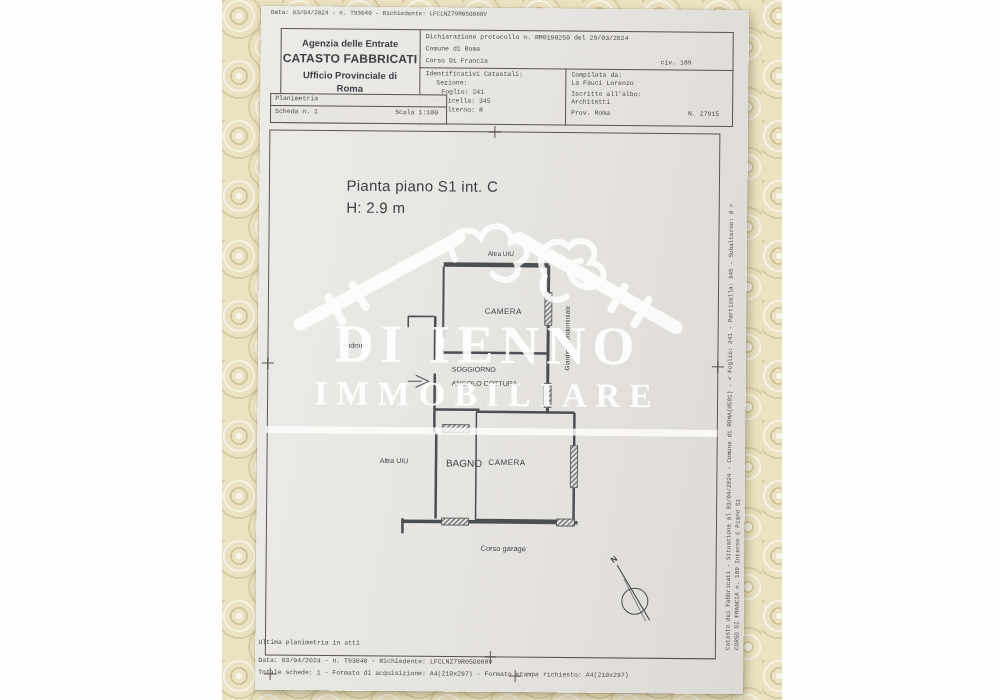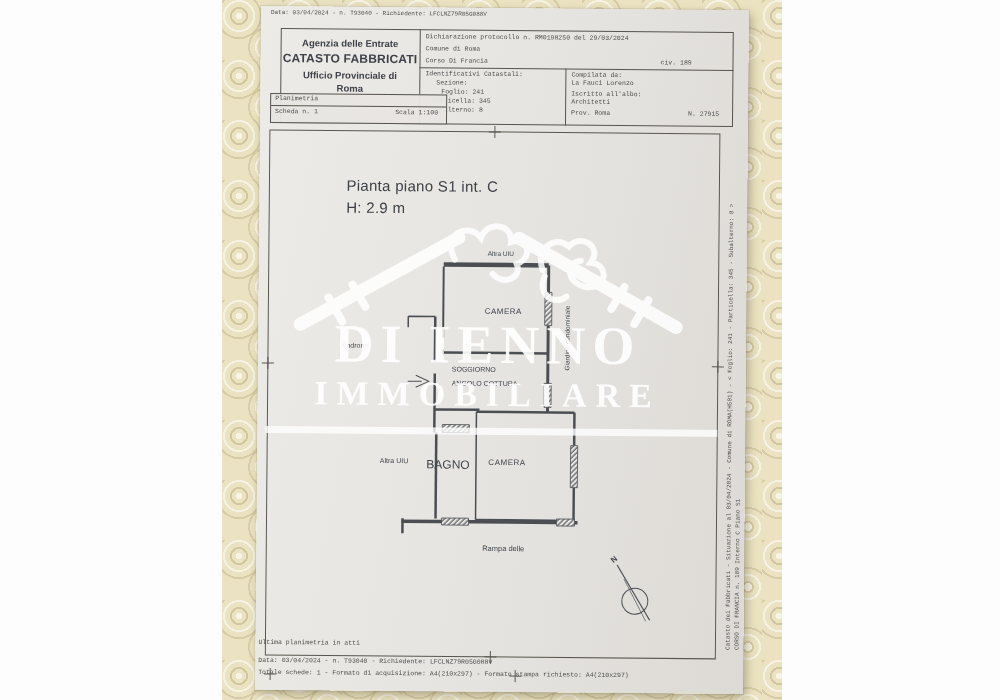--- a/index.html
+++ b/index.html
@@ -161,23 +161,23 @@
 
     <div class="room-label" style="left:212px;top:242px;width:60px;font-size:6.5px;">Altra UIU</div>
     <div class="room-label" style="left:215px;top:299px;width:60px;font-size:8px;letter-spacing:.5px;">CAMERA</div>
     <div class="room-label" style="left:70px;top:335px;width:54px;font-size:7px;">Androne</div>
     <div class="room-label" style="left:194px;top:358px;text-align:left;font-size:7px;">
       <div>SOGGIORNO</div>
       <div style="margin-top:7px;">ANGOLO COTTURA</div>
     </div>
     <div class="room-label" style="left:269px;top:326px;width:80px;font-size:6.5px;transform:rotate(-90deg);">Giardino condominiale</div>
     <div class="room-label" style="left:107px;top:450px;width:60px;font-size:7px;">Altra UIU</div>
-    <div class="room-label" style="left:164px;top:450px;width:54px;font-size:12px;">BAGNO</div>
+    <div class="room-label" style="left:180px;top:450px;width:54px;font-size:10px;">BAGNO</div>
     <div class="room-label" style="left:220px;top:450px;width:60px;font-size:8px;letter-spacing:.5px;">CAMERA</div>
-    <div class="room-label" style="left:217px;top:536px;width:60px;font-size:7.5px;">Rampa delle</div>
+    <div class="room-label" style="left:217px;top:536px;width:60px;font-size:7.5px;">Corso garage</div>
     <div class="room-label" style="left:355px;top:546px;font-size:8px;font-weight:bold;transform:rotate(-40deg);">N</div>
 
     <div class="streak" style="left:8px;top:420px;width:452px;height:7px;"></div>
 
     <div class="wm-text" style="left:15px;top:306px;width:430px;font-size:54px;letter-spacing:7px;">DI IENNO</div>
     <div class="wm-text" style="left:15px;top:368px;width:430px;font-size:34px;letter-spacing:9px;">IMMOBILIARE</div>
 
     <div class="side-vert mono" style="left:468px;top:640px;width:505px;font-size:6px;line-height:9px;color:#4c4c4c;">
       <div style="white-space:nowrap;">Catasto dei Fabbricati - Situazione al 03/04/2024 - Comune di ROMA(H501) - &lt; Foglio: 241 - Particella: 345 - Subalterno: 8 &gt;</div>
       <div style="white-space:nowrap;">CORSO DI FRANCIA n. 189  Interno C Piano S1</div>

